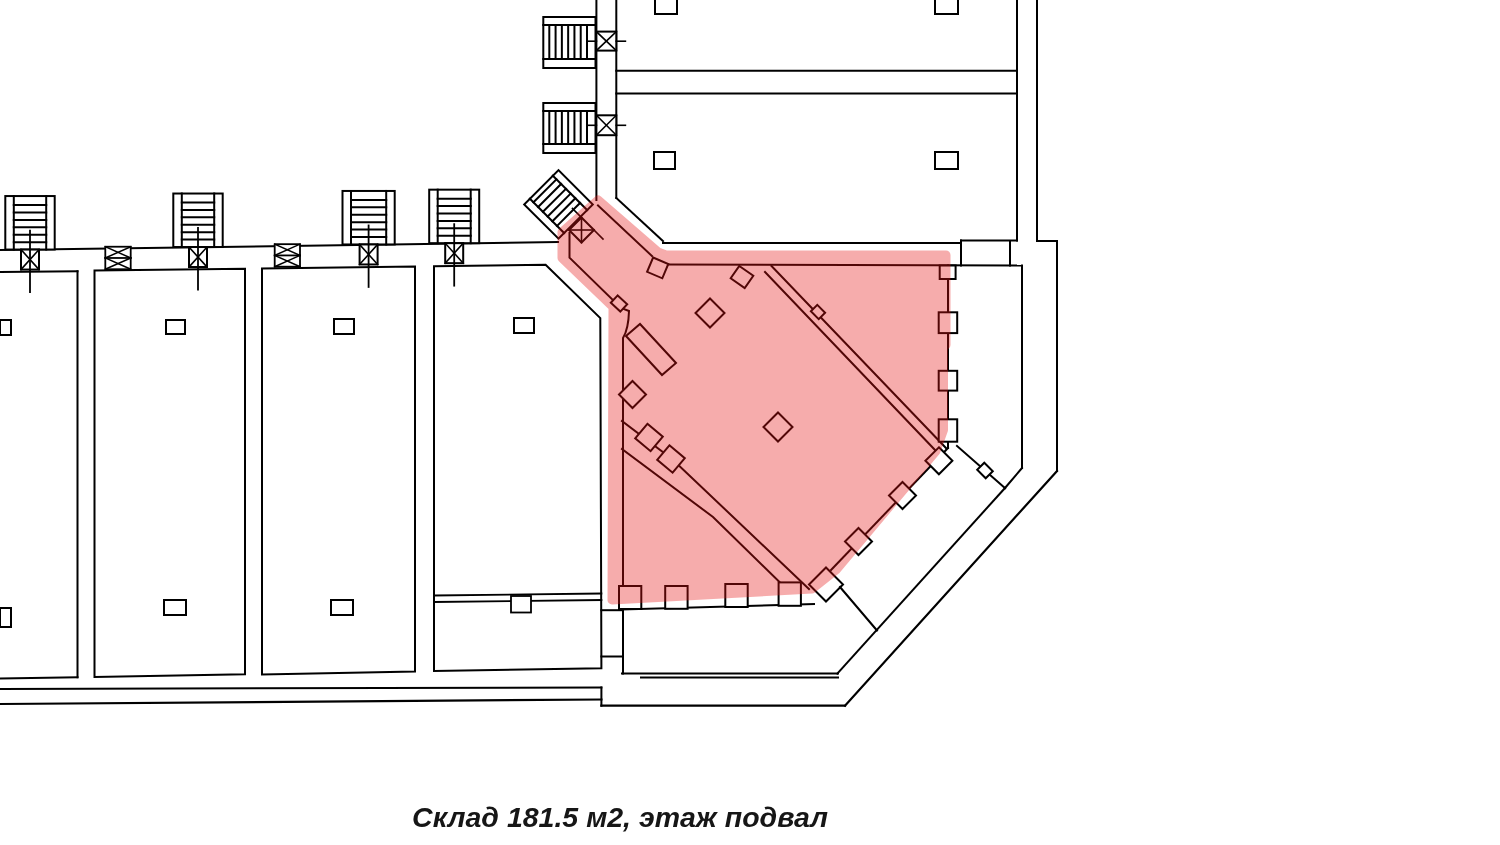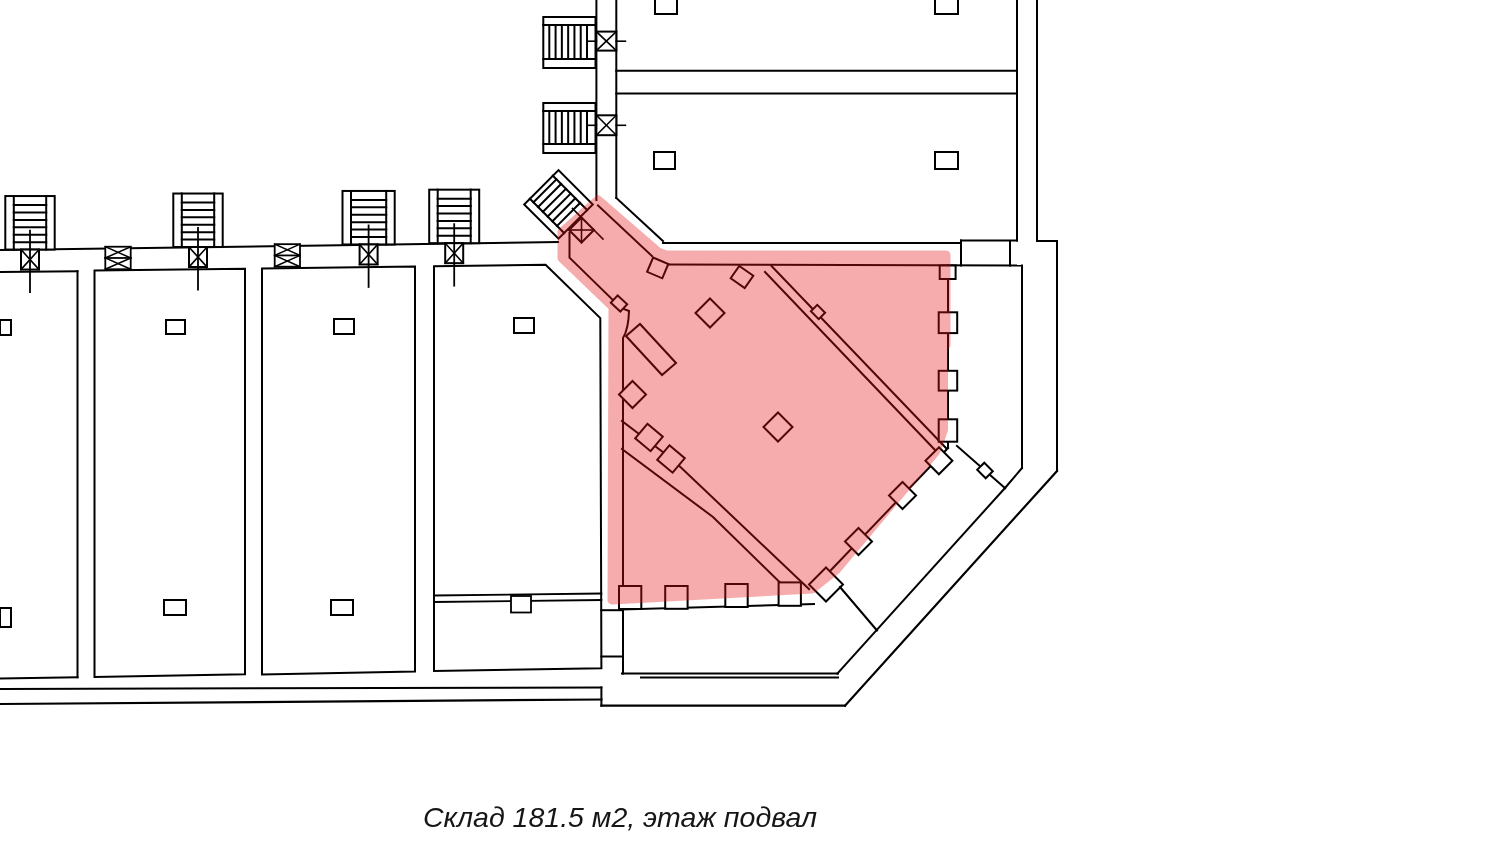--- a/index.html
+++ b/index.html
@@ -1,21 +1,21 @@
 <!DOCTYPE html>
 <html><head>
 <meta charset="utf-8">
 <style>
   html,body { margin:0; padding:0; background:#ffffff; }
   #screen { position:relative; width:1500px; height:845px; background:#ffffff; overflow:hidden;
             font-family:"DejaVu Sans", sans-serif; }
   #plan-svg { position:absolute; left:0; top:0; }
   #caption { position:absolute; left:0; top:801px; width:1240px; text-align:center;
              font-family:"Liberation Sans", sans-serif;
-             font-style:italic; font-size:28.5px; color:#161616; letter-spacing:0px; }
+             font-style:italic; font-size:28.5px; color:#161616; letter-spacing:0px;font-weight:bold; }
 </style>
 </head>
 <body>
 
 <div id="screen">
   <svg id="plan-svg" width="1500" height="845" viewBox="0 0 1500 845">
     <g stroke="#000000" fill="none" stroke-linecap="square">
 <g>
 <line x1="596.4" y1="0" x2="596.4" y2="200" stroke-width="2.0"></line>
 <line x1="616.3" y1="0" x2="616.3" y2="198" stroke-width="2.0"></line>

